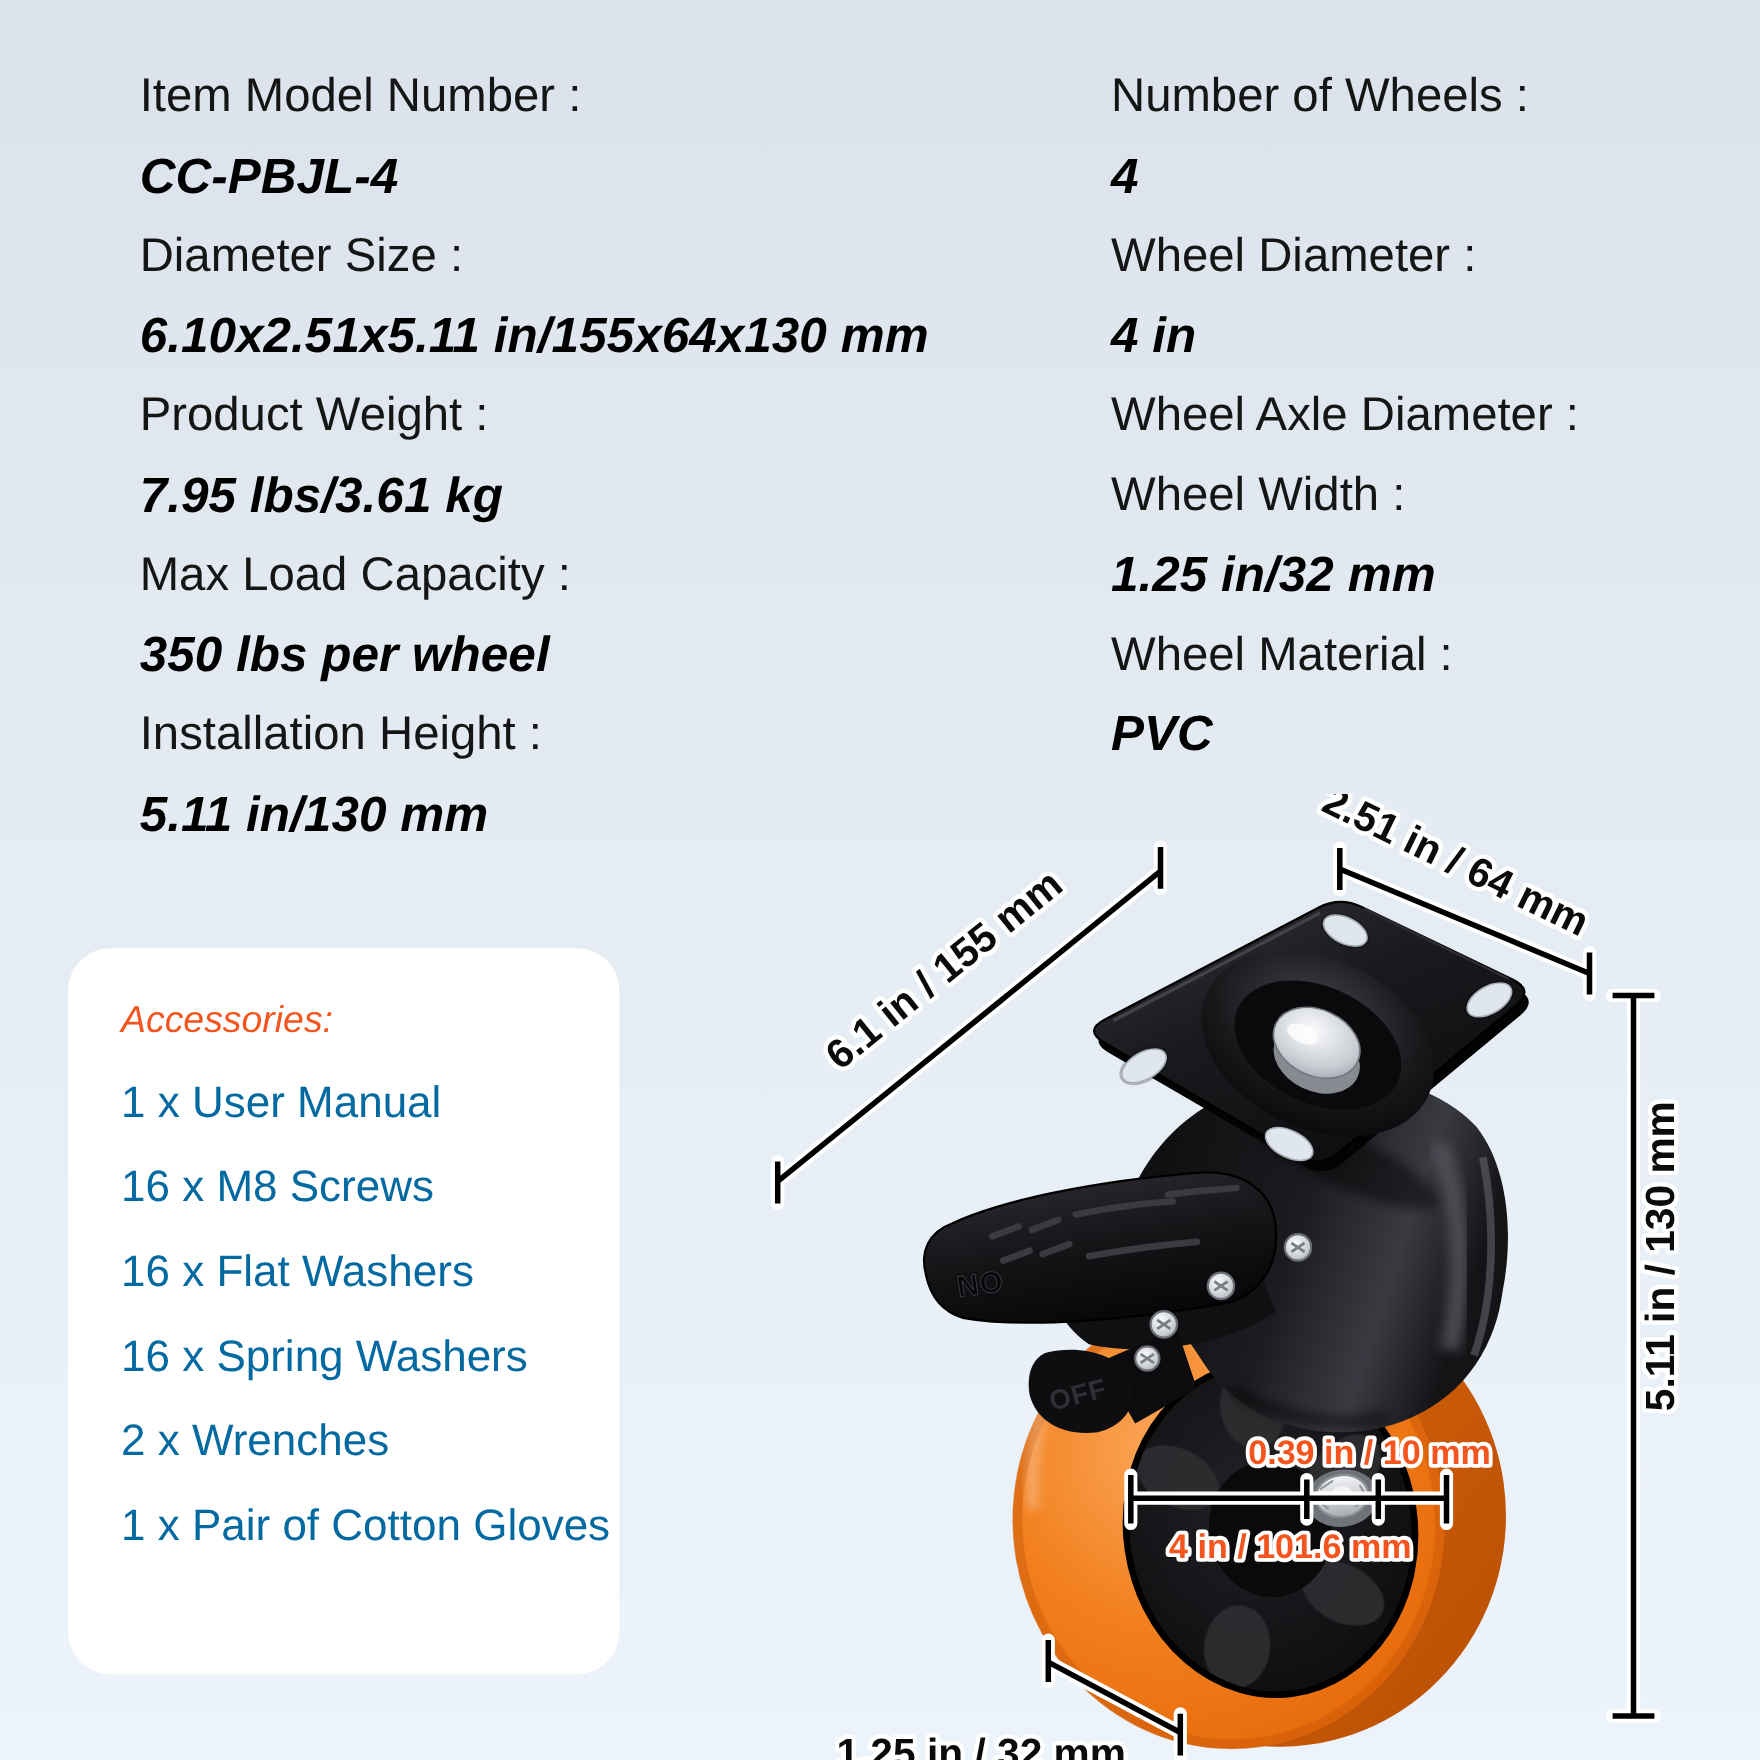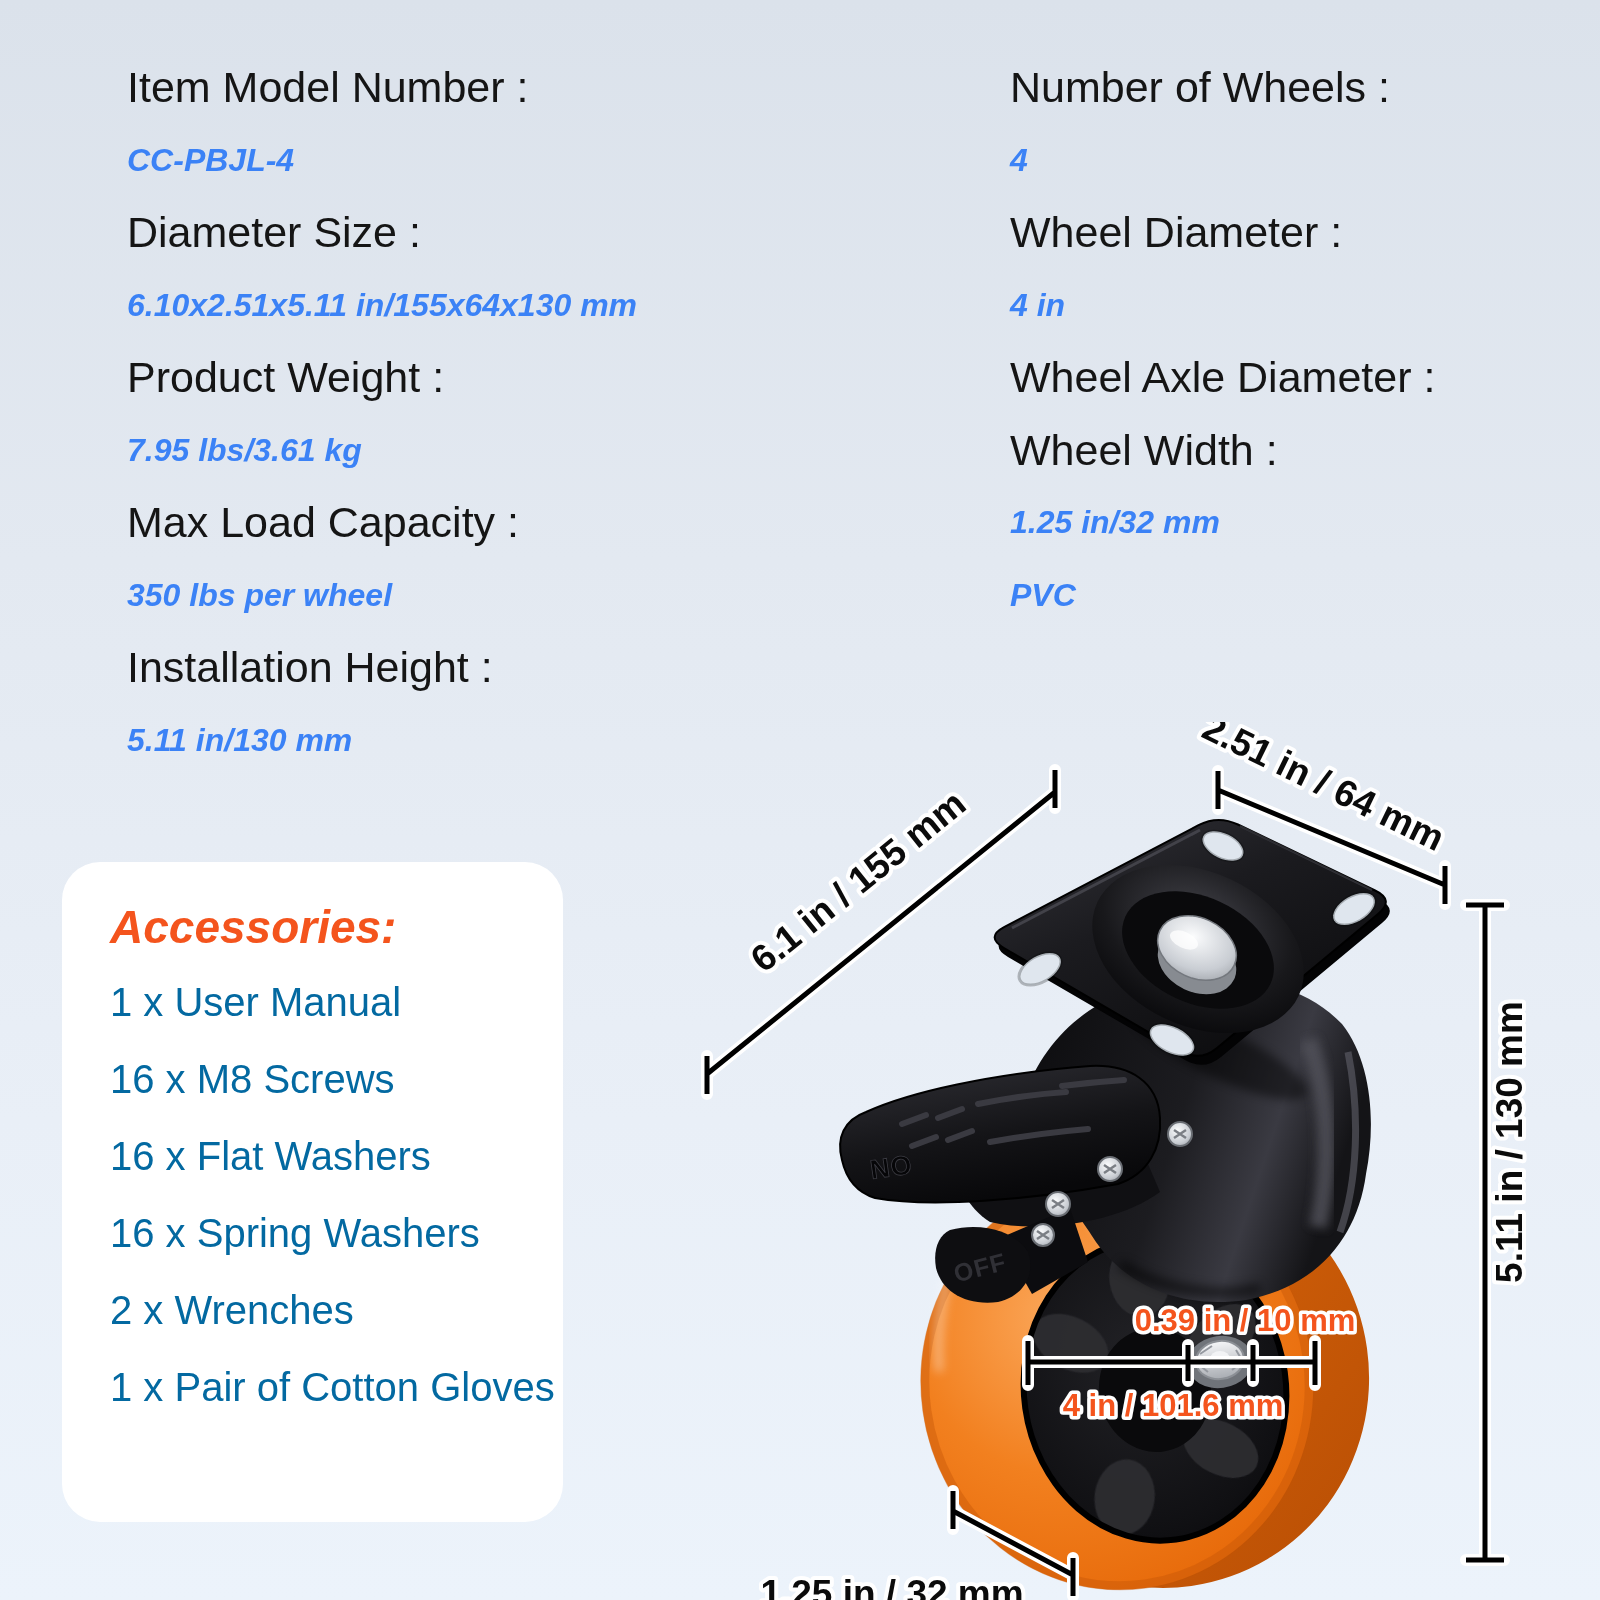--- a/index.html
+++ b/index.html
@@ -12,31 +12,31 @@
   #canvas{position:absolute;left:0;top:0;width:1600px;height:1600px;margin-top:32px;}
 
   
   .spec-col{position:absolute;top:19px;}
   .spec-col.left{left:127px;}
   .spec-col.right{left:1010px;}
   .spec-label{
     font-size:43px;line-height:72.5px;height:72.5px;color:#151515;white-space:nowrap;
   }
   .spec-value{
-    font-size:32px;line-height:72.5px;height:72.5px;color:#3b82f6;
+    font-size:45px;line-height:72.5px;height:72.5px;color:#000000;
     font-weight:bold;font-style:italic;white-space:nowrap;
   }
 
   
   .card{
     position:absolute;left:62px;top:830px;width:501px;height:660px;
     background:#ffffff;border-radius:38px;
   }
   .card-title{
-    margin:38px 0 0 48px;font-size:46px;font-weight:bold;font-style:italic;
+    margin:38px 0 0 48px;font-size:34px;font-weight:normal;font-style:italic;
     color:#f4541d;line-height:54px;white-space:nowrap;
   }
   .acc-list{list-style:none;margin:10px 0 0 0;padding:0 0 0 48px;}
   .acc-list li{
     font-size:40px;line-height:77px;height:77px;color:#0369a1;white-space:nowrap;
   }
 
   
   #diagram{position:absolute;left:660px;top:690px;}
   .dl-outline{fill:none;stroke:#ffffff;stroke-width:12;stroke-linecap:round;}
@@ -72,20 +72,21 @@
   </div>
 
   <div class="spec-col right">
     <div class="spec-label">Number of Wheels :</div>
     <div class="spec-value">4</div>
     <div class="spec-label">Wheel Diameter :</div>
     <div class="spec-value">4 in</div>
     <div class="spec-label">Wheel Axle Diameter :</div>
     <div class="spec-label">Wheel Width :</div>
     <div class="spec-value">1.25 in/32 mm</div>
+    <div class="spec-label">Wheel Material :</div>
     <div class="spec-value">PVC</div>
   </div>
 
   <div class="card">
     <div class="card-title">Accessories:</div>
     <ul class="acc-list">
       <li>1 x User Manual</li>
       <li>16 x M8 Screws</li>
       <li>16 x Flat Washers</li>
       <li>16 x Spring Washers</li>

